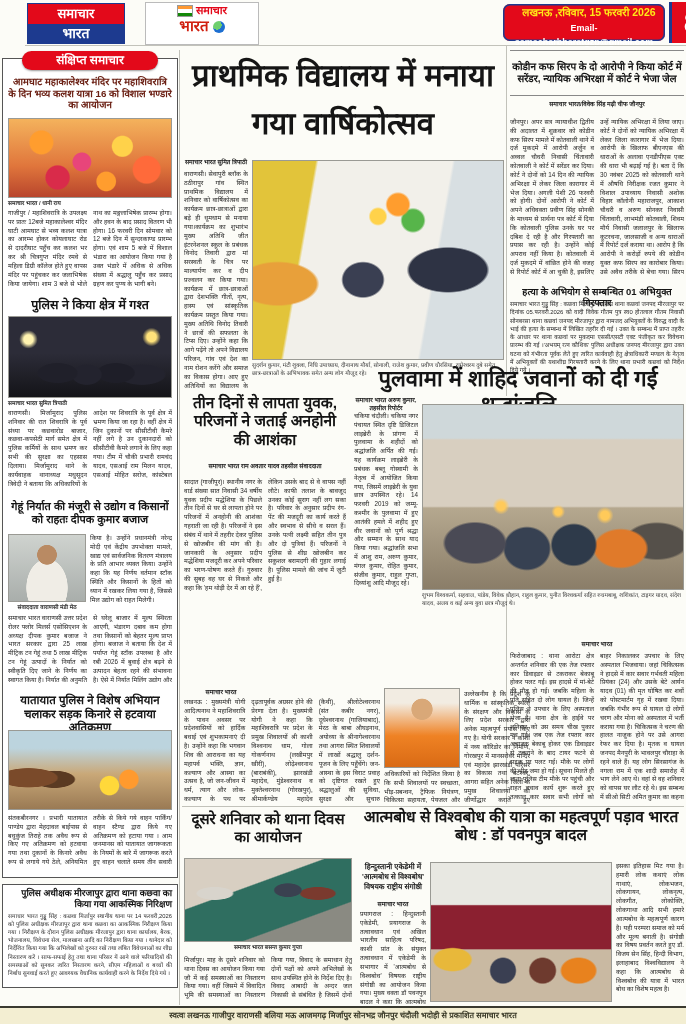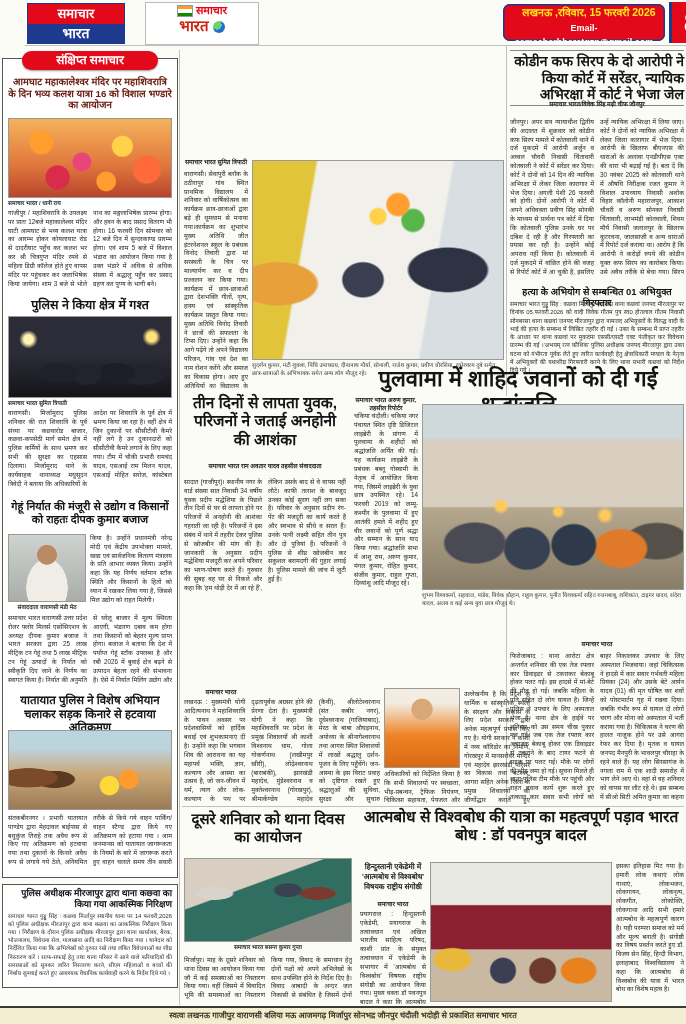--- a/index.html
+++ b/index.html
@@ -131,20 +131,21 @@
   <div class="abs body-txt cols2" style="left:8px;top:614px;width:164px;height:76px;overflow:hidden;">समाचार भारत वाराणसी उत्तर प्रदेश रोलर फ्लोर मिलर्स एसोसिएशन के अध्यक्ष दीपक कुमार बजाज ने भारत सरकार द्वारा 25 लाख मीट्रिक टन गेहूं तथा 5 लाख मीट्रिक टन गेहूं उत्पादों के निर्यात को स्वीकृति दिए जाने के निर्णय का स्वागत किया है। निर्यात की अनुमति से घरेलू बाजार में मूल्य स्थिरता आएगी, भंडारण दबाव कम होगा तथा किसानों को बेहतर मूल्य प्राप्त होगा। बजाज ने बताया कि देश में पर्याप्त गेहूं स्टॉक उपलब्ध है और रबी 2026 में बुवाई क्षेत्र बढ़ने से उत्पादन बेहतर रहने की संभावना है। ऐसे में निर्यात मिलिंग उद्योग और किसानों दोनों के लिए सकारात्मक कदम है।</div>
 
   <div class="abs hl" style="left:8px;top:694px;width:164px;font-size:11.5px;">यातायात पुलिस ने विशेष अभियान चलाकर सड़क किनारे से हटवाया अतिक्रमण</div>
   <div class="abs photo ph-street" style="left:8px;top:730px;width:164px;height:80px;"></div>
   <div class="abs body-txt cols2" style="left:8px;top:814px;width:164px;height:60px;overflow:hidden;">संतकबीरनगर । प्रभारी यातायात पाण्डेय द्वारा मेहदावल बाईपास से बधुकुंज तिराहे तक अवैध रूप से किए गए अतिक्रमण को हटवाया गया तथा दुकानों के किनारे अवैध रूप से लगाये गये ठेले, अनियमित तरीके से किये गये वाहन पार्किंग/वाहन स्टैण्ड द्वारा किये गए अतिक्रमण को हटाया गया । आम जनमानस को यातायात जागरूकता के नियमों के बारे में जागरूक करते हुए वाहन चलाते समय तीन सवारी न बैठाने, बिना नम्बर प्लेट लगी वाहन न चलाने, नशे की हालत में गाड़ी न चलाने, वाहन को ओवर स्पीड से न चलाने के साथ लोगों से अपील भी किया गया कि वे अपने परिवार वालों एवं रिश्तेदारों तथा आसपास के लोगों को वाहन चलाते समय हेलमेट व सीट बेल्ट के प्रयोग करने हेतु प्रेरित करें ।</div>
 
   <div class="abs boxed" style="left:2px;top:884px;width:176px;height:104px;"></div>
   <div class="abs hl" style="left:8px;top:888px;width:164px;font-size:9px;text-align:right;">पुलिस अधीक्षक मीरजापुर द्वारा थाना कछवा का किया गया आकस्मिक निरिक्षण</div>
   <div class="abs body-txt" style="left:8px;top:912px;width:164px;height:72px;overflow:hidden;font-size:5.8px;">समाचार भारत गुड्डू सिंह : कछवा मिर्जापुर स्थानीय थाना पर 14 फरवरी,2026 को पुलिस अधीक्षक मीरजापुर द्वारा थाना कछवा का आकस्मिक निरीक्षण किया गया । निरीक्षण के दौरान पुलिस अधीक्षक मीरजापुर द्वारा थाना कार्यालय, बैरक, भोजनालय, विवेचना सेल, मालखाना आदि का निरीक्षण किया गया । थानेदार को निर्देशित किया गया कि अभिलेखों को दुरुस्त रखें तथा लंबित विवेचनाओं का शीघ्र निस्तारण करें । साफ-सफाई हेतु तथा थाना परिसर में आने वाले फरियादियों की समस्याओं को सुनकर त्वरित निस्तारण करने, सीएम महिलाओं व बच्चों की निर्बाध सुनवाई करते हुए आवश्यक वैधानिक कार्यवाही करने के निर्देश दिये गये ।</div>
 
+  <div class="abs hl" style="left:182px;top:52px;width:322px;font-size:31px;line-height:1.55;">प्राथमिक विद्यालय में मनाया गया वार्षिकोत्सव</div>
   <div class="abs byline" style="left:184px;top:158px;width:64px;">समाचार भारत सुमित त्रिपाठी</div>
   <div class="abs body-txt" style="left:184px;top:170px;width:64px;height:218px;overflow:hidden;">वाराणसी। सेवापुरी ब्लॉक के ठठीरापुर गांव स्थित प्राथमिक विद्यालय में शनिवार को वार्षिकोत्सव का कार्यक्रम छात्र-छात्राओं द्वारा बड़े ही धूमधाम से मनाया गया।कार्यक्रम का शुभारंभ मुख्य अतिथि जीत इंटरनेशनल स्कूल के प्रबंधक विनोद तिवारी द्वारा मां सरस्वती के चित्र पर माल्यार्पण कर व दीप प्रज्वलन कर किया गया।कार्यक्रम में छात्र-छात्राओं द्वारा देशभक्ति गीतों, नृत्य, हास्य एवं सांस्कृतिक कार्यक्रम प्रस्तुत किया गया।मुख्य अतिथि विनोद तिवारी ने छात्रों की सफलता के टिप्स दिए। उन्होंने कहा कि आगे पढ़ेंगे तो अपने विद्यालय परिजन, गांव एवं देश का नाम रोशन करेंगे और समाज का विकास होगा। आए हुए अतिथियों का विद्यालय के प्रधानाचार्य तेज बहादुर शुक्ला ने आभार व्यक्त किया। इस दौरान मौके पर संकुल प्रभारी राकेश कुमार, शिक्षक प्रदीप मिश्रा, अनूप कुमार,</div>
   <div class="abs photo ph-school" style="left:252px;top:160px;width:252px;height:200px;"></div>
   <div class="abs caption" style="left:252px;top:362px;width:252px;text-align:left;">सुदर्शन कुमार, मंटी शुक्ला, निधि उपाध्याय, दीनानाथ मौर्या, सोनाली, राजेश कुमार, प्रवीण चौरसिया, रामेश्वरम दुबे समेत छात्र-छात्राओं के अभिभावक समेत अन्य लोग मौजूद रहे।</div>
 
   <div class="abs hl" style="left:184px;top:394px;width:162px;font-size:15.5px;">तीन दिनों से लापता युवक, परिजनों ने जताई अनहोनी की आशंका</div>
   <div class="abs byline" style="left:208px;top:462px;width:114px;">समाचार भारत राम अवतार यादव तहसील संवाददाता</div>
   <div class="abs body-txt cols2" style="left:184px;top:478px;width:162px;height:138px;overflow:hidden;">सादात (गाजीपुर)। स्थानीय नगर के वार्ड संख्या सात निवासी 34 वर्षीय युवक प्रदीप मद्धेशिया के पिछले तीन दिनों से घर से लापता होने पर परिजनों में अनहोनी की आशंका गहराती जा रही है। परिजनों ने इस संबंध में थाने में तहरीर देकर पुलिस से खोजबीन की मांग की है। जानकारी के अनुसार प्रदीप मद्धेशिया मजदूरी कर अपने परिवार का भरण-पोषण करते हैं। गुरुवार की सुबह वह घर से निकले और कहा कि 'हम थोड़ी देर में आ रहे हैं', लेकिन उसके बाद से वे वापस नहीं लौटे। काफी तलाश के बावजूद उनका कोई सुराग नहीं लग सका है। परिवार के अनुसार प्रदीप रंग-पेंट की मजदूरी का कार्य करते हैं और स्वभाव से सीधे व सरल हैं। उनके पत्नी लक्ष्मी सहित तीन पुत्र और दो पुत्रियां हैं। परिजनों ने पुलिस से शीघ्र खोजबीन कर सकुशल बरामदगी की गुहार लगाई है। पुलिस मामले की जांच में जुटी हुई है।</div>
 
   <div class="abs hl" style="left:352px;top:366px;width:332px;font-size:22px;">पुलवामा में शाहिद जवानों को दी गई श्रद्धांजलि</div>
@@ -166,21 +167,21 @@
   <div class="abs caption" style="left:184px;top:944px;width:168px;font-weight:bold;">समाचार भारत बसन्त कुमार गुप्ता</div>
   <div class="abs body-txt cols2" style="left:184px;top:956px;width:168px;height:48px;overflow:hidden;">मिर्जापुर। माह के दूसरे शनिवार को थाना दिवस का आयोजन किया गया जौ में कई समस्याओं का निस्तारण किया गया। वहीं जिसमे में विवादित भूमि की समस्याओं का निस्तारण किया गया, विवाद के समाधान हेतु दोनों पक्षों को अपने अभिलेखों के साथ उपस्थित होने के निर्देश दिए है। विवाद आबादी के अन्दर जल निकासी से संबंधित है जिसमें दोनों पक्ष अलग अलग दावा कर रहे हैं। SDM ने कहा समस्या का हल आपसी सहमति के आधार पर निकाला जाएगा। विवाद पिछले 4-5 वर्ष से चला आ रहा है तथा 24 के बाद कब्जा नहीं छोड़ने वाली के विरुद्ध 151 दर्ज करने का निर्देश जिला पुलिस को दिया गया।</div>
 
   <div class="abs hl" style="left:358px;top:808px;width:326px;font-size:15.5px;">आत्मबोध से विश्वबोध की यात्रा का महत्वपूर्ण पड़ाव भारत बोध : डॉ पवनपुत्र बादल</div>
   <div class="abs" style="left:360px;top:862px;width:66px;font-size:7.5px;font-weight:bold;text-align:center;color:#222;line-height:1.3;">हिन्दुस्तानी एकेडेमी में 'आत्मबोध से विश्वबोध' विषयक राष्ट्रीय संगोष्ठी</div>
   <div class="abs byline" style="left:360px;top:900px;width:66px;">समाचार भारत</div>
   <div class="abs body-txt" style="left:360px;top:910px;width:66px;height:94px;overflow:hidden;">प्रयागराज : हिन्दुस्तानी एकेडेमी, प्रयागराज के तत्वावधान एवं अखिल भारतीय साहित्य परिषद, काशी प्रांत के संयुक्त तत्वावधान में एकेडेमी के सभागार में 'आत्मबोध से विश्वबोध' विषयक राष्ट्रीय संगोष्ठी का आयोजन किया गया। मुख्य वक्ता डॉ पवनपुत्र बादल ने कहा कि आत्मबोध से विश्वबोध की यात्रा का महत्वपूर्ण पड़ाव भारत बोध है। भारतीय संस्कृति आत्मबोध की संस्कृति है।</div>
   <div class="abs photo ph-seminar" style="left:430px;top:862px;width:182px;height:140px;"></div>
   <div class="abs body-txt" style="left:616px;top:862px;width:68px;height:142px;overflow:hidden;">इसका इतिहास मिट गया है। हमारी लोक कथाएं लोक गाथाएं, लोकभजन, लोकगायन, लोकनृत्य, लोकगीत, लोकोक्ति, लोकगाथा आदि सभी हमारे आत्मबोध के महत्वपूर्ण कारण है। यही परम्परा समाज को मर्म और मूल्य बनाती है। संगोष्ठी का विषय प्रवर्तन करते हुए डॉ. विजय सेन सिंह, हिन्दी विभाग, इलाहाबाद विश्वविद्यालय ने कहा कि आत्मबोध से विश्वबोध की यात्रा में भारत बोध का विशेष महत्व है।</div>
 
-  <div class="abs hl" style="left:510px;top:50px;width:174px;font-size:14px;border-top:1px solid #888;border-bottom:1px solid #888;padding:2px 0;text-align:right;">कोडीन कफ सिरप के दो आरोपी ने किया कोर्ट में सरेंडर, न्यायिक अभिरक्षा में कोर्ट ने भेजा जेल</div>
+  <div class="abs hl" style="left:510px;top:50px;width:174px;font-size:10px;border-top:1px solid #888;border-bottom:1px solid #888;padding:10px 0;">कोडीन कफ सिरप के दो आरोपी ने किया कोर्ट में सरेंडर, न्यायिक अभिरक्षा में कोर्ट ने भेजा जेल</div>
   <div class="abs byline" style="left:540px;top:100px;width:114px;">समाचार भारत/विवेक सिंह मढ़ी चीफ जौनपुर</div>
   <div class="abs body-txt cols2" style="left:510px;top:118px;width:174px;height:164px;overflow:hidden;">जौनपुर। अपर सत्र न्यायाधीश द्वितीय की अदालत में शुक्रवार को कोडीन कफ सिरप मामले में कोतवाली थाने में दर्ज मुकदमे में आरोपी अर्जुन व अव्वल चौधरी निवासी चिंतावारी कोतवाली ने कोर्ट में सरेंडर कर दिया। कोर्ट ने दोनों को 14 दिन की न्यायिक अभिरक्षा में लेकर जिला कारागार में भेज दिया। अगली पेशी 26 फरवरी को होगी। दोनों आरोपी ने कोर्ट में अपने अधिवक्ता प्रवीण सिंह सोनकी के माध्यम से प्रार्थना पत्र कोर्ट में दिया कि कोतवाली पुलिस उनके घर पर दबिश दे रही है और गिरफ्तारी का प्रयास कर रही है। उन्होंने कोई अपराध नहीं किया है। कोतवाली में दर्ज मुकदमे में वांछित होने की वजह से रिपोर्ट कोर्ट में आ चुकी है, इसलिए उन्हें न्यायिक अभिरक्षा में लिया जाए। कोर्ट ने दोनों को न्यायिक अभिरक्षा में लेकर जिला कारागार में भेज दिया। आरोपी के खिलाफ बीएनएस की धाराओं के अलावा एनडीपीएस एक्ट की धारा भी बढ़ाई गई है। बता दें कि 30 नवंबर 2025 को कोतवाली थाने में औषधि निरीक्षक रजत कुमार ने विशाल उपाध्याय निवासी अशोक विहार कॉलोनी महाराजपुर, आकाश चौधरी व अरुण सोनकर निवासी चिंतावारी, लाभमंडी कोतवाली, शिवम मौर्य निवासी जलालपुर के खिलाफ कूटरचना, जालसाजी व अन्य धाराओं में रिपोर्ट दर्ज कराया था। आरोप है कि आरोपी ने करोड़ों रुपये की कोडीन युक्त कफ सिरप का कारोबार किया। उसे अवैध तरीके से बेचा गया। सिरप की खरीद मात्रा को गैर चिकित्सकीय तरीके के रूप में प्रयोग करने के लिए विक्रय किया गया।</div>
 
   <div class="abs hl" style="left:510px;top:286px;width:174px;font-size:9.5px;">हत्या के अभियोग से सम्बन्धित 01 अभियुक्त गिरफ्तार</div>
   <div class="abs body-txt" style="left:510px;top:300px;width:174px;height:96px;overflow:hidden;font-size:5.9px;">समाचार भारत गुड्डू सिंह : कछवा मिर्जापुर स्थानीय थाना कछवां जनपद मीरजापुर पर दिनांक 05.फरवरी.2026 को वादी विवेक गौतम पुत्र स्व0 होतलाल गौतम निवासी सोनबरसा थाना कछवां जनपद मीरजापुर द्वारा नामजद अभियुक्तों के विरुद्ध वादी के भाई की हत्या के सम्बन्ध में लिखित तहरीर दी गई । उक्त के सम्बन्ध में प्राप्त तहरीर के आधार पर थाना कछवां पर मुकदमा एससी/एसटी एक्ट पंजीकृत कर विवेचना प्रारम्भ की गई ।'अभयम् रत्न कौशिक' पुलिस अधीक्षक जनपद मीरजापुर द्वारा उक्त घटना को गंभीरता पूर्वक लेते हुए त्वरित कार्यवाही हेतु क्षेत्राधिकारी मण्डल के नेतृत्व में अभियुक्तों की यथाशीघ्र गिरफ्तारी करने के लिए थाना प्रभारी कछवां को निर्देश दिये गये ।</div>
 
   <div class="abs byline" style="left:540px;top:640px;width:114px;">समाचार भारत</div>
   <div class="abs body-txt cols2" style="left:510px;top:652px;width:174px;height:150px;overflow:hidden;">फिरोजाबाद : थाना आरोटा क्षेत्र अन्तर्गत शनिवार की एक तेज रफ्तार कार डिवाइडर से टकराकर बेकाबू होकर पलट गई। इस हादसे में मां-बेटे की मौत हो गई। जबकि महिला के पति सहित दो लोग घायल है। जिन्हें पुलिस ने उपचार के लिए अस्पताल भेजा है। थाना क्षेत्र के हाईवे पर शनिवार को उस समय चीख पुकार मच गई। जब एक तेज रफ्तार कार अचानक बेकाबू होकर एक डिवाइडर से टकराने के बाद टायर फटने से सड़क पर पलट गई। मौके पर लोगों की भीड़ जमा हो गई। सूचना मिलते ही थाना पुलिस टीम मौके पर पहुंची और राहत बचाव कार्य शुरू करते हुए तत्काल कार सवार सभी लोगों को बाहर निकालकर उपचार के लिए अस्पताल भिजवाया। जहां चिकित्सक ने हादसे में कार सवार गर्भवती महिला प्रियंका (24) और उसके बेटे आर्यन यादव (01) की मृत घोषित कर शवों को पोस्टमार्टम गृह में रखवा दिया। जबकि गंभीर रूप से घायल दो लोगों चरण और मोना को अस्पताल में भर्ती कराया गया है। चिकित्सक ने चरण की हालत नाजुक होने पर उसे आगरा रेफर कर दिया है। मृतक व घायल जनपद मैनपुरी के भावलपुर चौराहा के रहने वाले हैं। यह लोग सिरसागंज के नगला राम में एक शादी समारोह में भाग लेने आए थे। वहां से वह शनिवार को वापस घर लौट रहे थे। इस सम्बन्ध में सीओ सिटी अमित कुमार का कहना है कि एक तेज रफ्तार कार डिवाइडर से टकराकर टायर फटने से पलटी है।</div>
 
   <div class="abs" style="left:0;top:1006px;width:686px;height:18px;background:#f3eed2;border-top:2px solid #3a3a30;border-bottom:1px solid #3a3a30;text-align:center;font-size:8px;font-weight:bold;color:#3a3a28;line-height:16px;">स्वत्वः लखनऊ गाजीपुर वाराणसी बलिया मऊ आजमगढ़ मिर्जापुर सोनभद्र जौनपुर चंदौली भदोही से प्रकाशित समाचार भारत</div>

